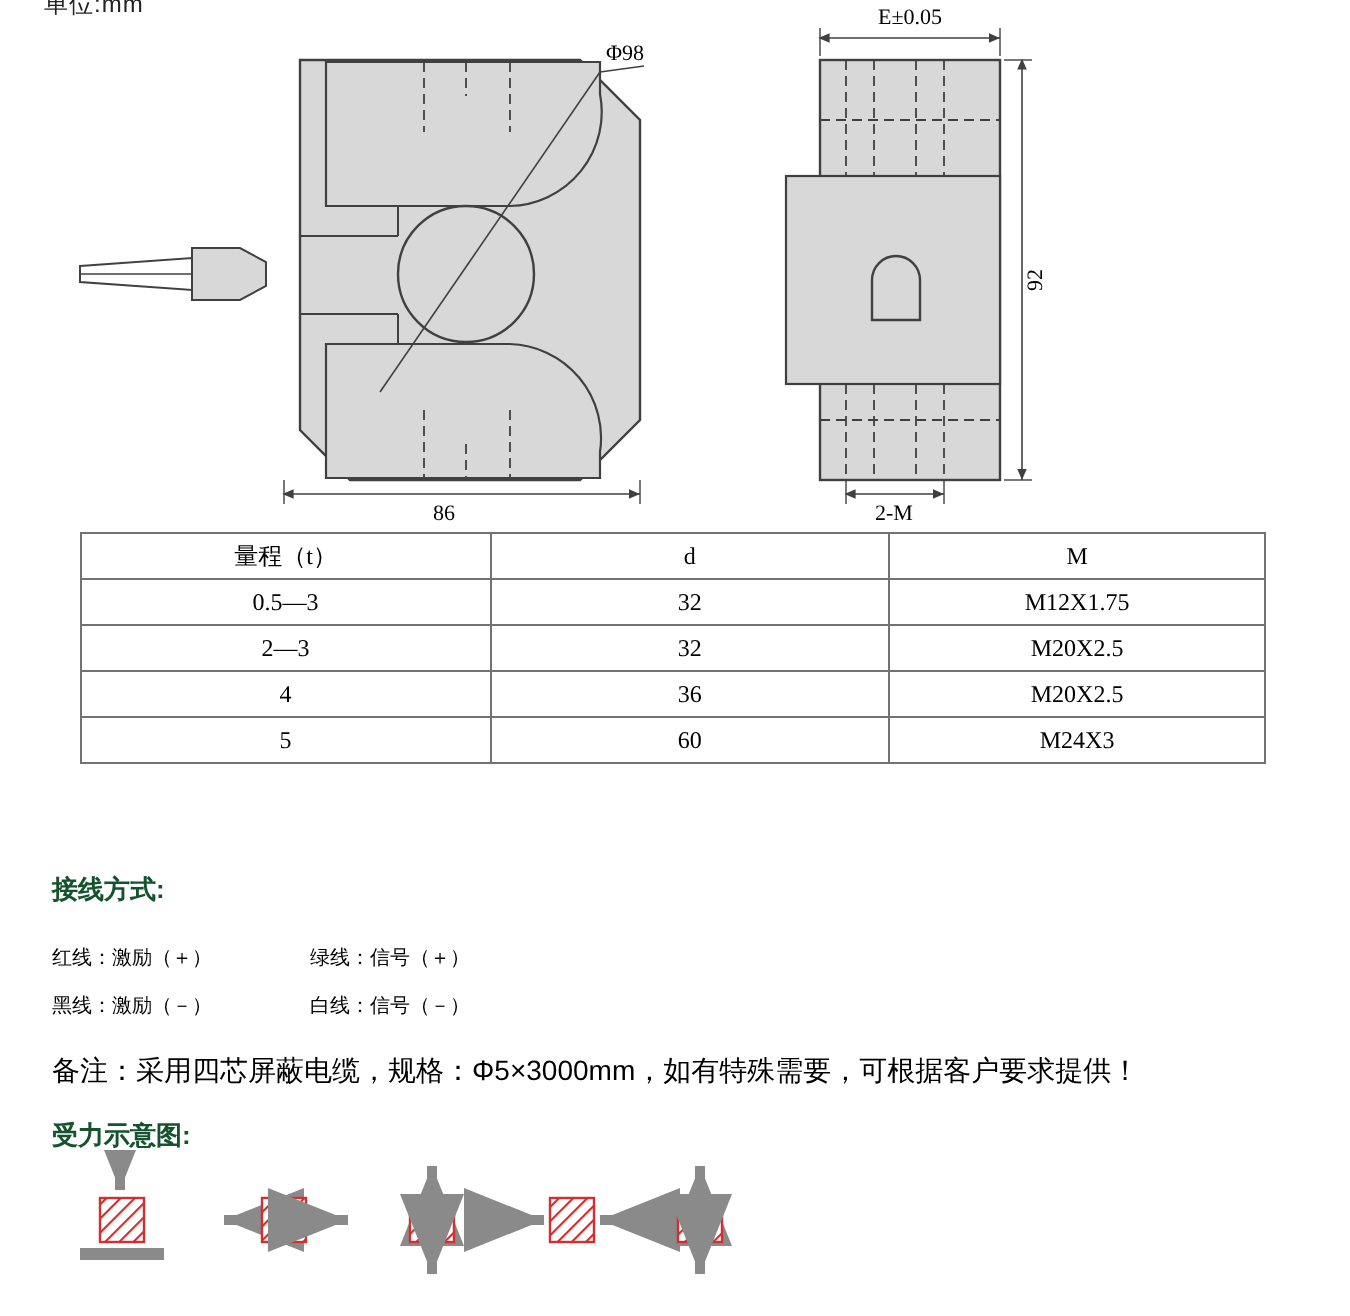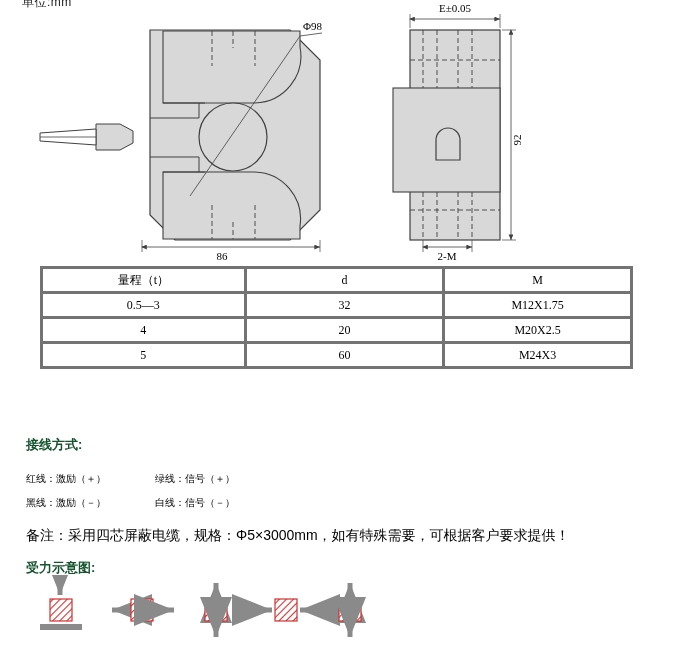--- a/index.html
+++ b/index.html
@@ -31,21 +31,21 @@
   .spec-table {
     position: absolute;
     left: 40px;
     top: 266px;
     width: 593px;
     border-collapse: collapse;
     font-family: "Liberation Serif", serif;
     font-size: 12px;
   }
   .spec-table td, .spec-table th {
-    border: 3px solid #737373;
+    border: 1px solid #737373;
     text-align: center;
     height: 22px;
     font-weight: normal;
     padding: 0;
     color: #000;
   }
   .spec-table .col-a { width: 205px; }
   .spec-table .col-b { width: 200px; }
   .spec-table .col-c { width: 188px; }
 
@@ -204,22 +204,27 @@
         <th class="col-c">M</th>
       </tr>
     </thead>
     <tbody>
       <tr>
         <td>0.5—3</td>
         <td>32</td>
         <td>M12X1.75</td>
       </tr>
       <tr>
+        <td>2—3</td>
+        <td>32</td>
+        <td>M20X2.5</td>
+      </tr>
+      <tr>
         <td>4</td>
-        <td>20</td>
+        <td>36</td>
         <td>M20X2.5</td>
       </tr>
       <tr>
         <td>5</td>
         <td>60</td>
         <td>M24X3</td>
       </tr>
     </tbody>
   </table>
 

